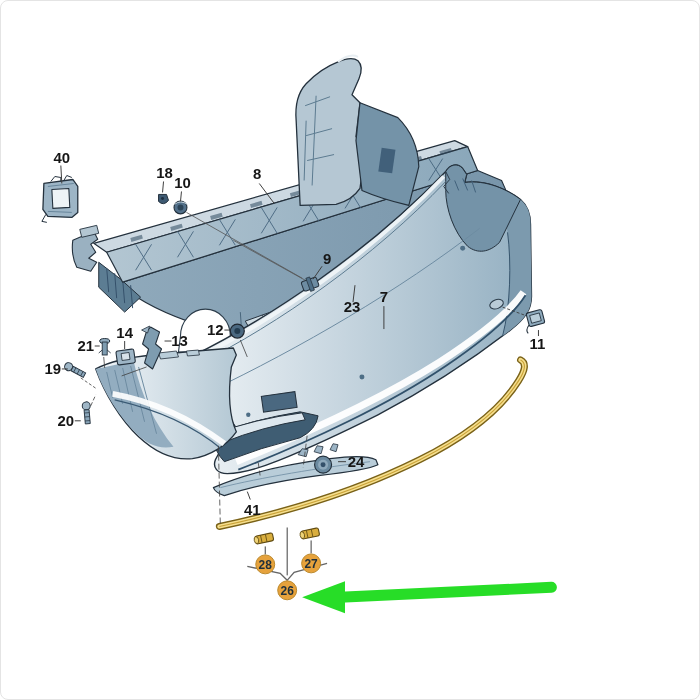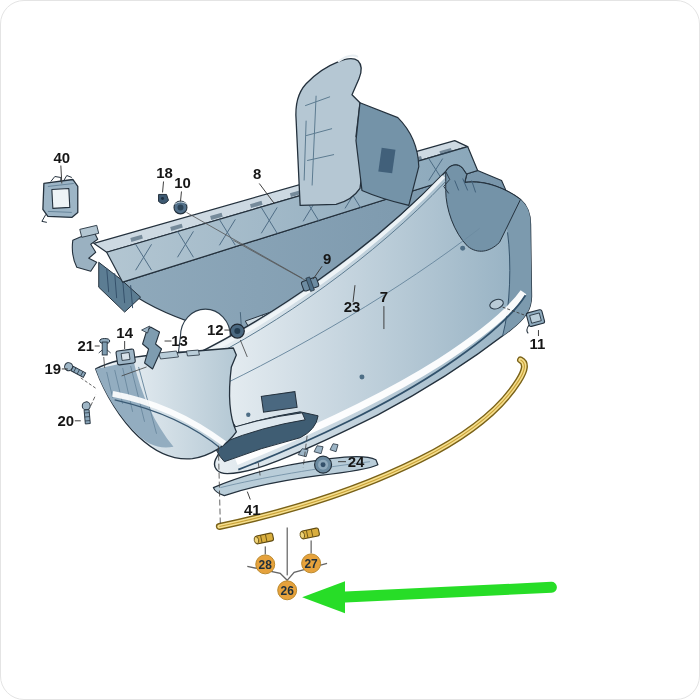--- a/index.html
+++ b/index.html
@@ -1,17 +1,17 @@
 <!DOCTYPE html>
 <html><head>
 <meta charset="utf-8">
 <style>
   html,body{margin:0;padding:0;background:#ffffff;width:700px;height:700px;}
   .frame{position:absolute;left:0;top:0;width:698px;height:698px;border:1px solid #e4e4e4;
-         border-radius:24px;overflow:hidden;background:#ffffff;}
+         border-radius:8px;overflow:hidden;background:#ffffff;}
   svg{display:block;}
   .lbl{font:bold 15px "Liberation Sans","DejaVu Sans",sans-serif;fill:#161616;}
   .badge-txt{font:bold 12px "Liberation Sans","DejaVu Sans",sans-serif;fill:#20303a;}
   .outl{stroke:#24313d;stroke-linejoin:round;}
 </style>
 </head>
 <body>
 
 <div class="frame">
 <svg width="698" height="698" viewBox="0 0 700 700" xmlns="http://www.w3.org/2000/svg">

